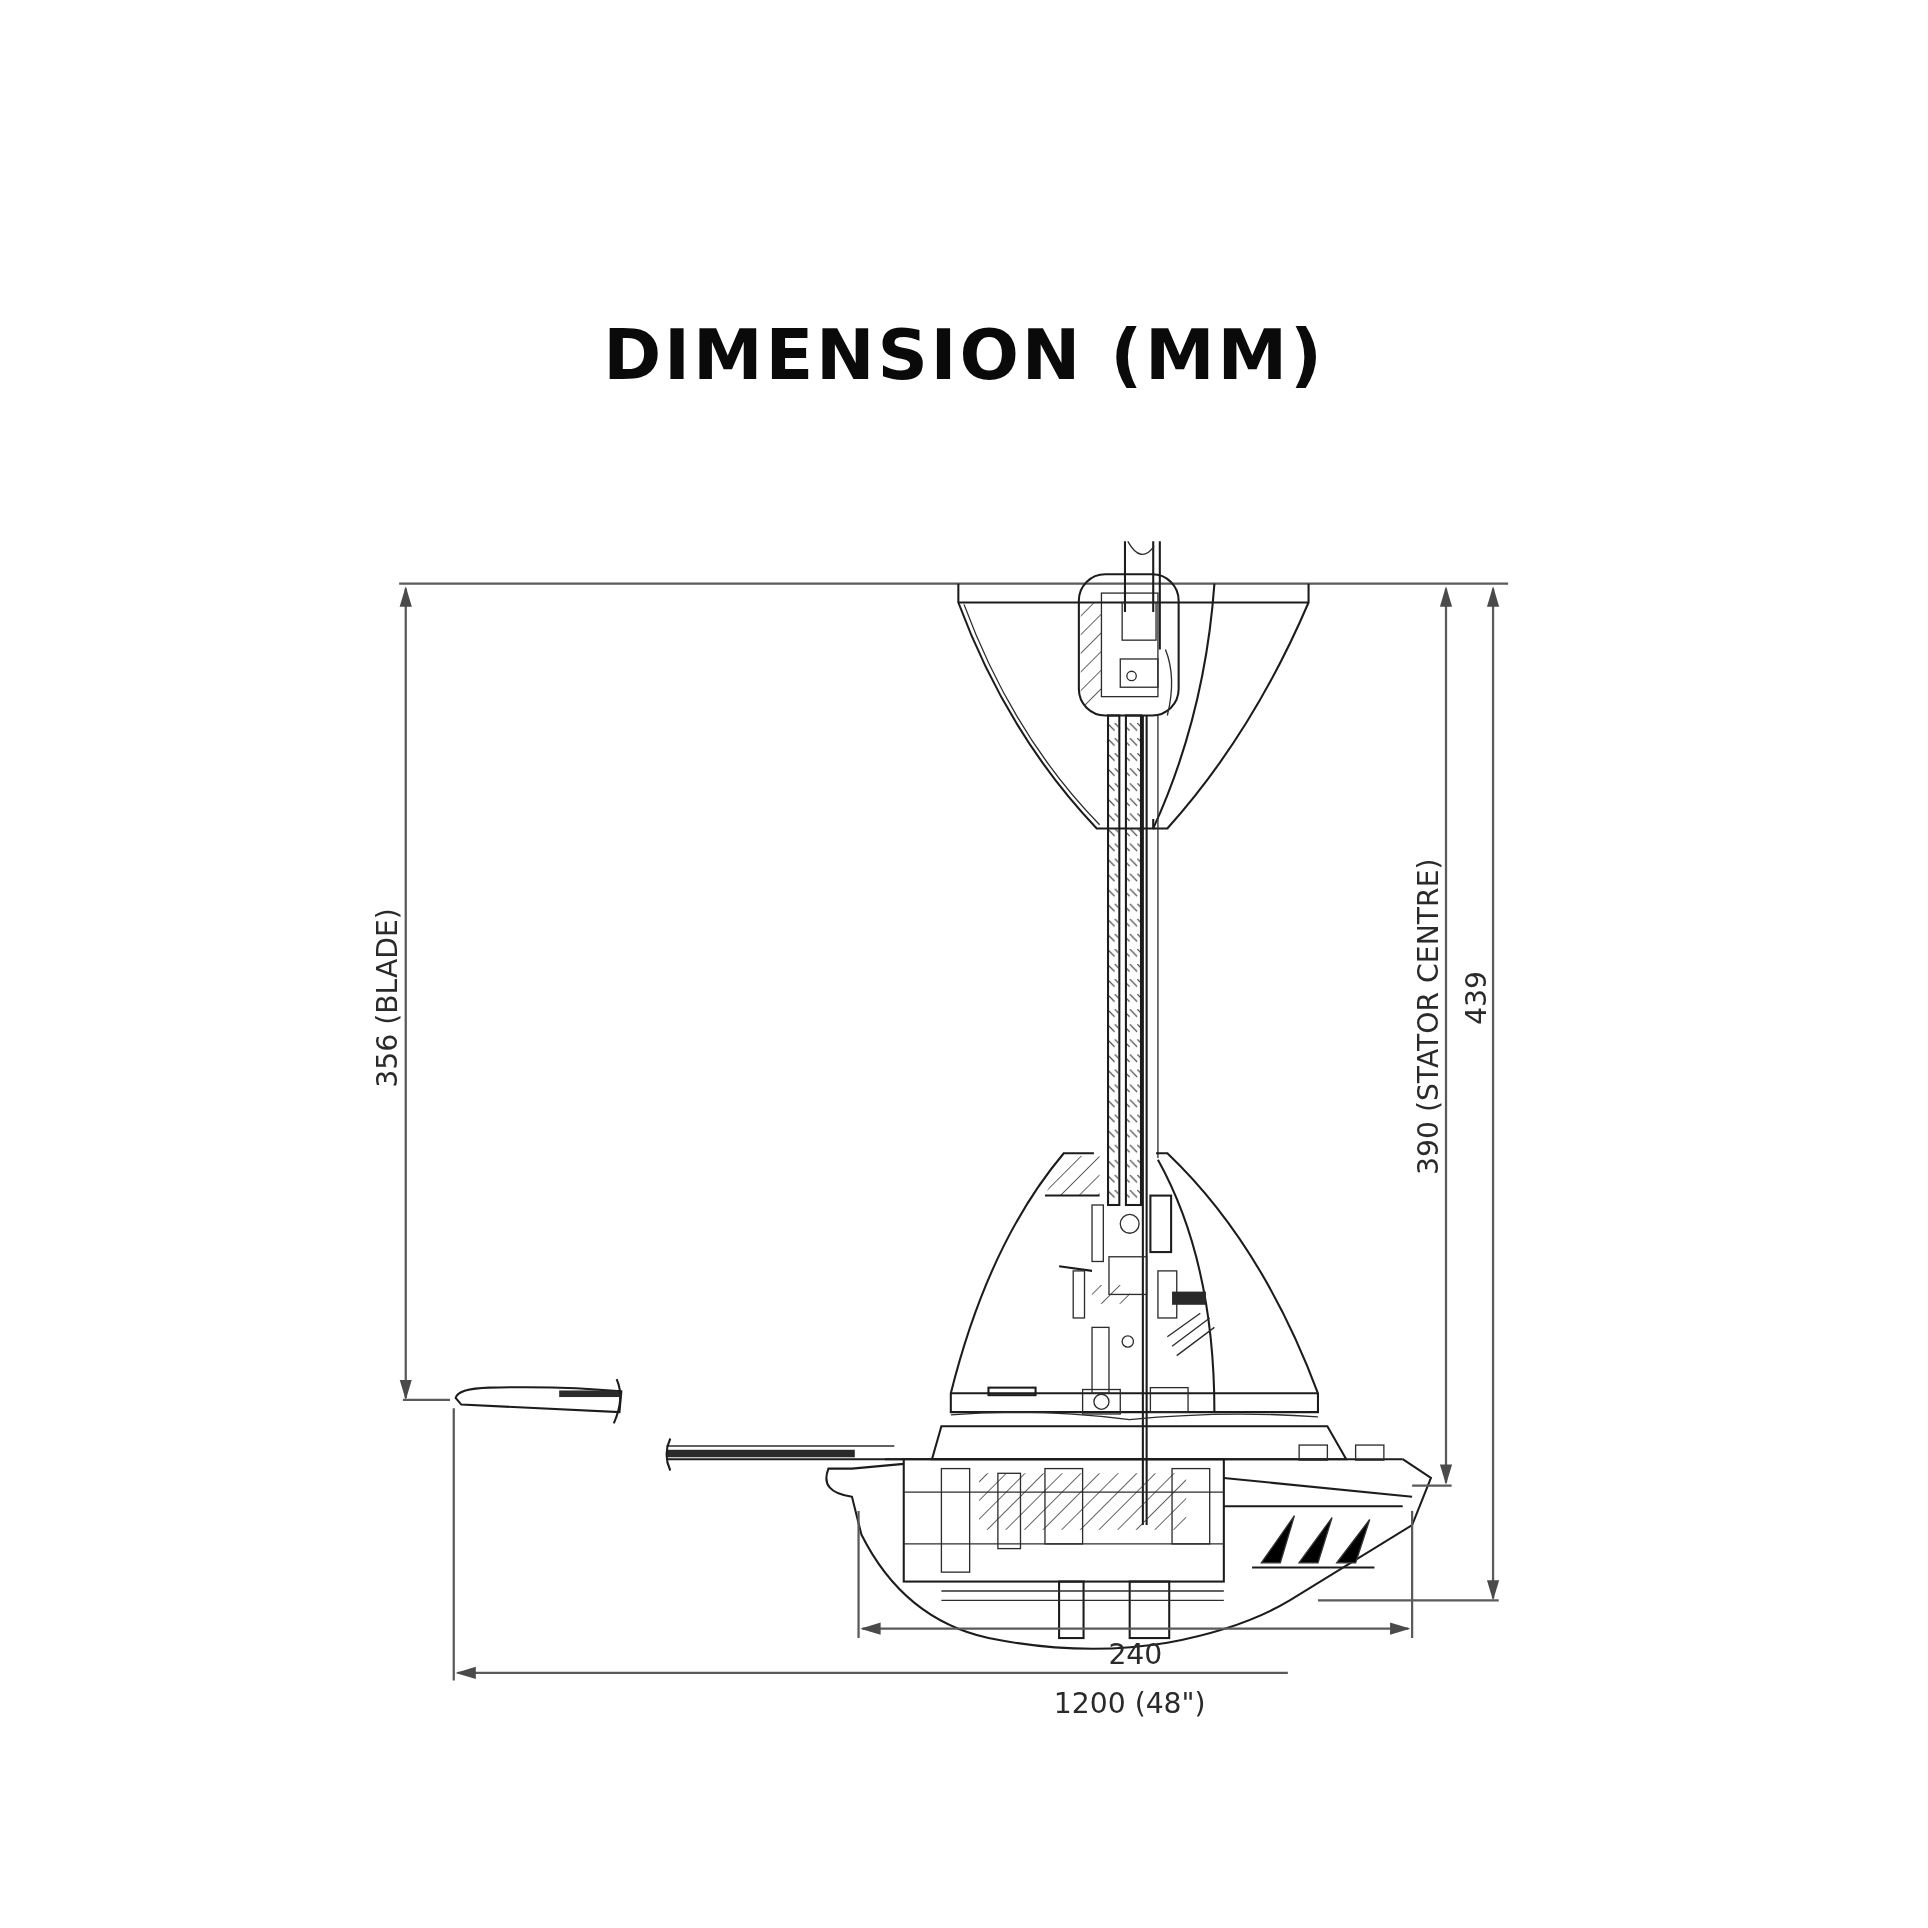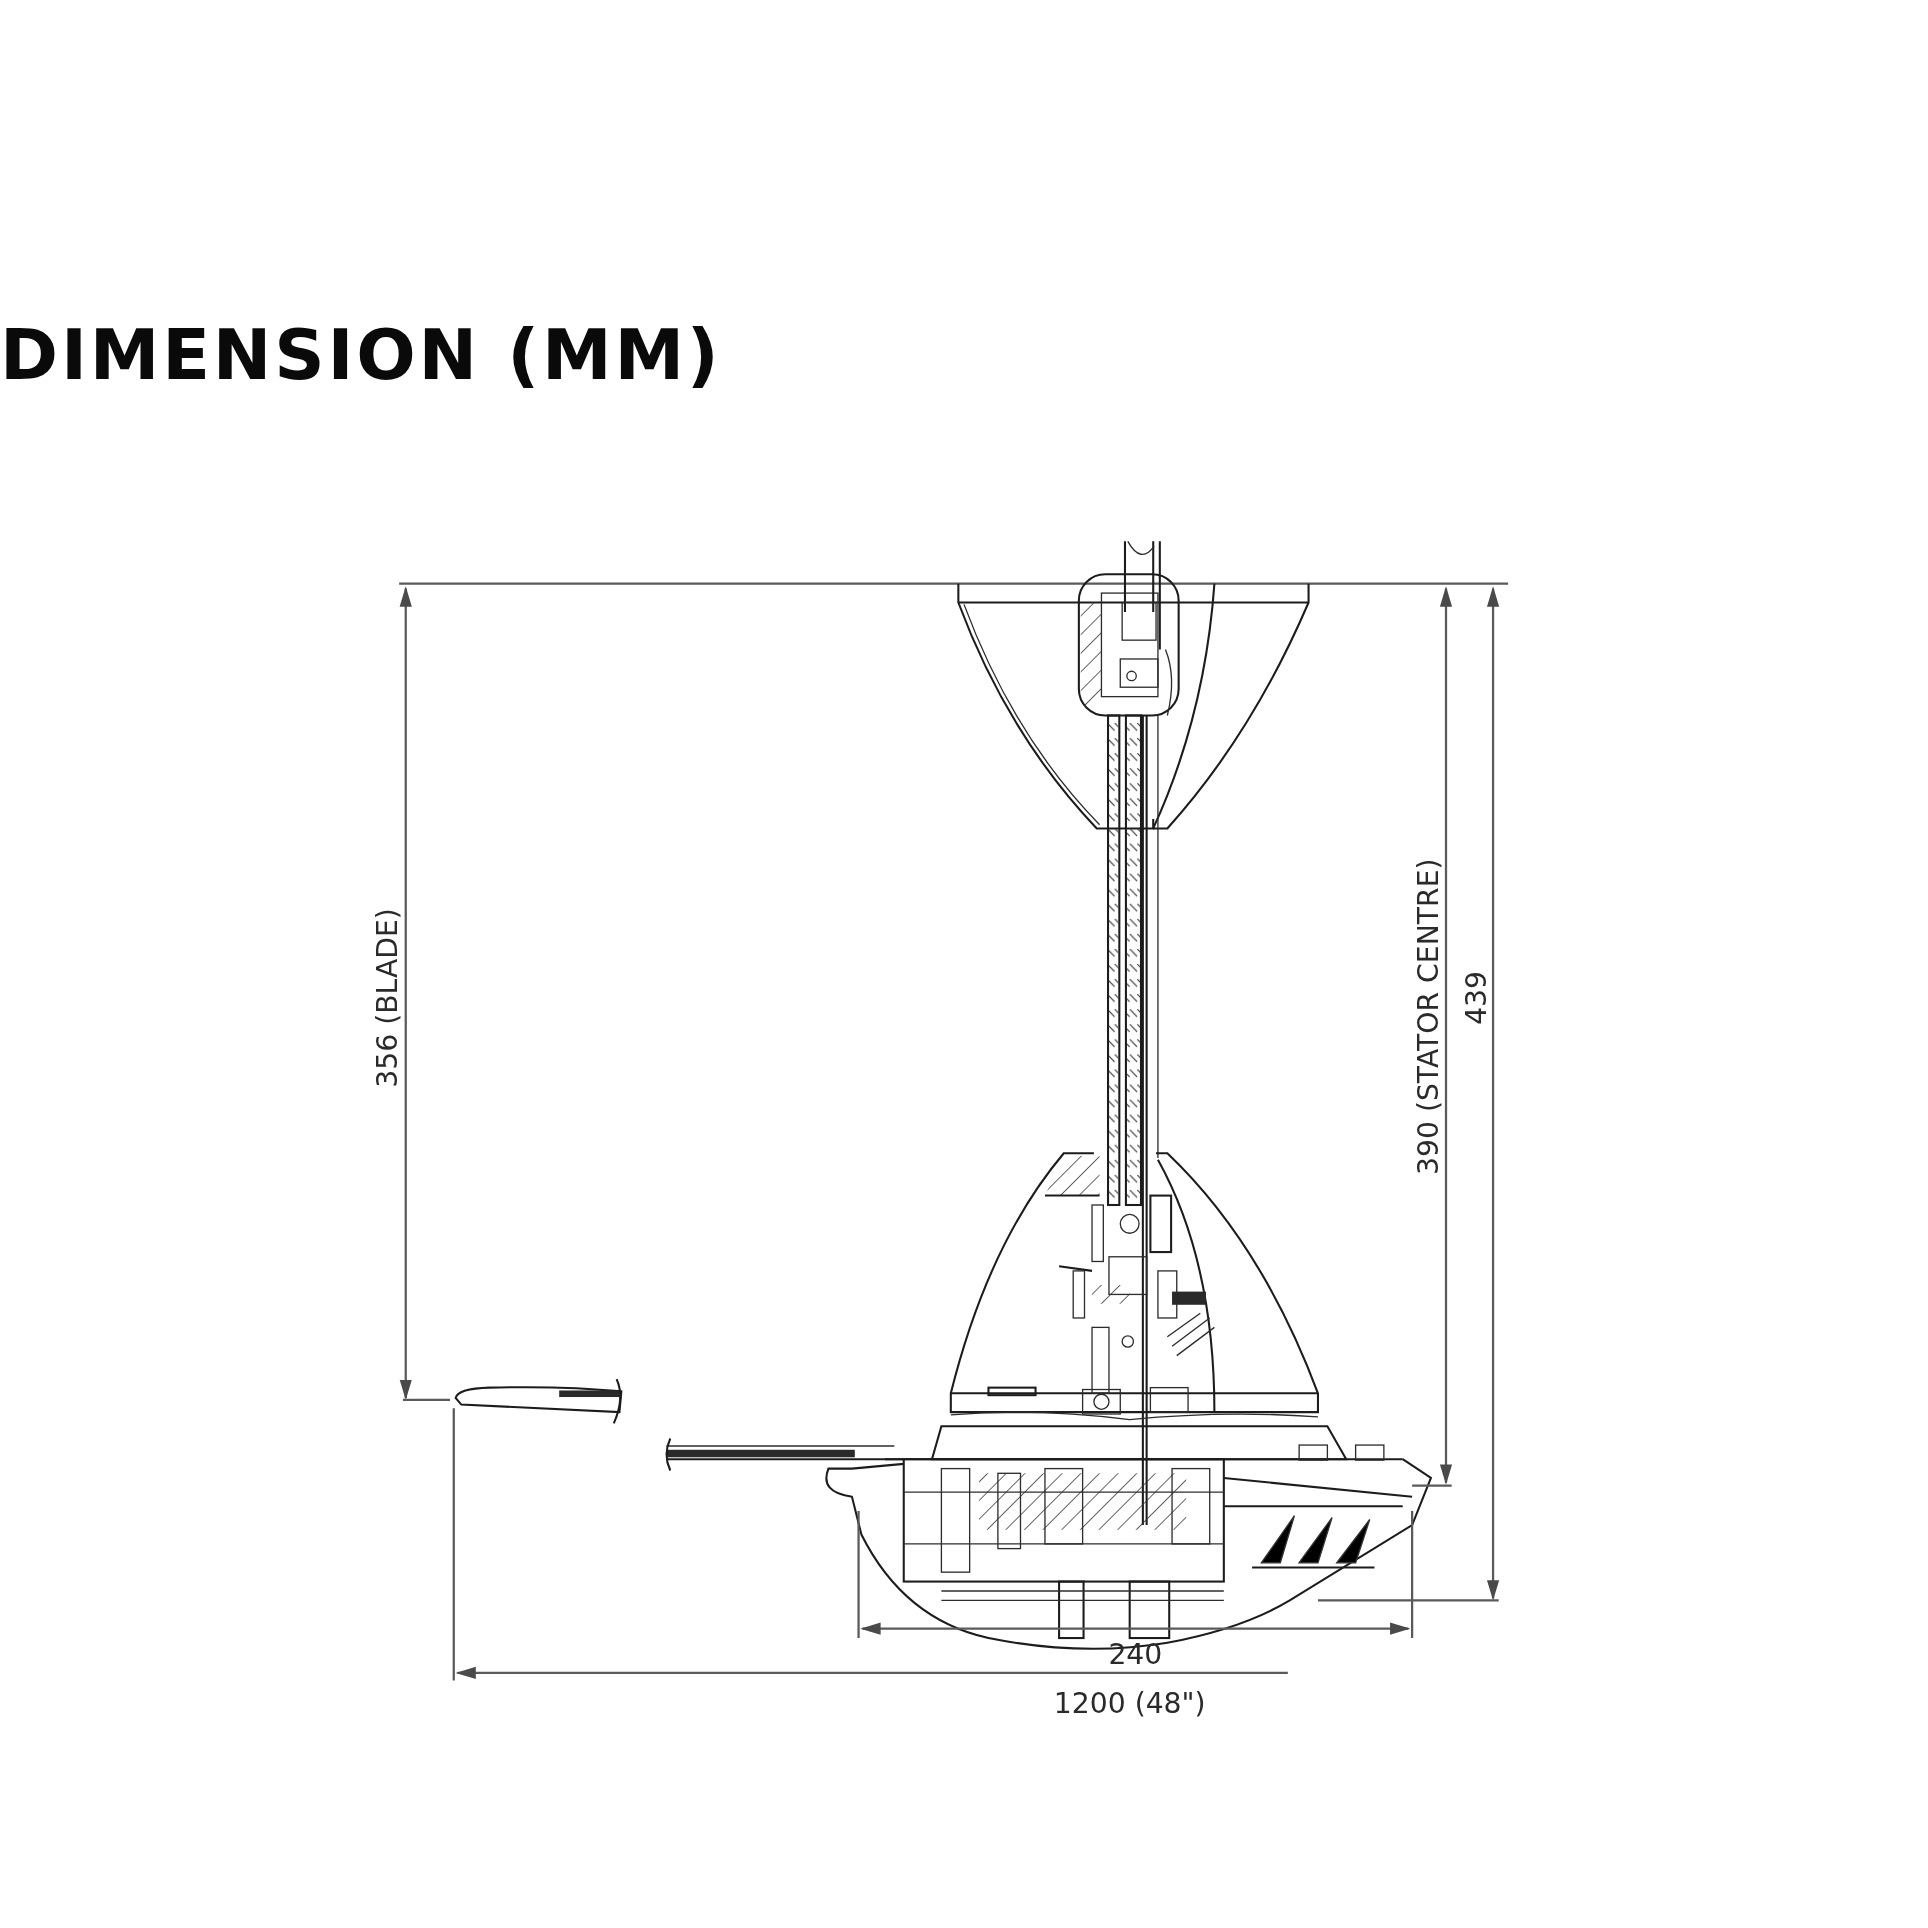--- a/index.html
+++ b/index.html
@@ -1,18 +1,18 @@
 <!DOCTYPE html>
 <html style="font-size:15px"><head>
 <meta charset="utf-8">
 <style>
   html, body { margin: 0; padding: 0; background: #ffffff; }
   body { width: 1928px; height: 1928px; position: relative; overflow: hidden; font-family: "DejaVu Sans", sans-serif; }
   .title {
-    position: absolute; left: 0; width: 1928px; top: 320px; 
+    position: absolute; left: 0; width: 1928px; top: 320px; text-align: center;
     font-family: "DejaVu Sans", sans-serif; font-weight: bold; font-size: 70px;
     letter-spacing: 2.8px; color: #0a0a0a; line-height: 1;
   }
   svg.drawing { position: absolute; left: 0; top: 0; width: 1928px; height: 1928px; }
   .dim-text { font-family: "DejaVu Sans", sans-serif; font-size: 30px; fill: #2a2a2a; }
   .ln { stroke: #1c1c1c; fill: none; stroke-width: 2.2; }
   .thin { stroke: #2c2c2c; fill: none; stroke-width: 1.4; }
   .dim { stroke: #5a5a5a; fill: none; stroke-width: 2.4; }
   .hatch { stroke: #333; stroke-width: 1.4; }
   .dark { fill: #2a2a2a; }

